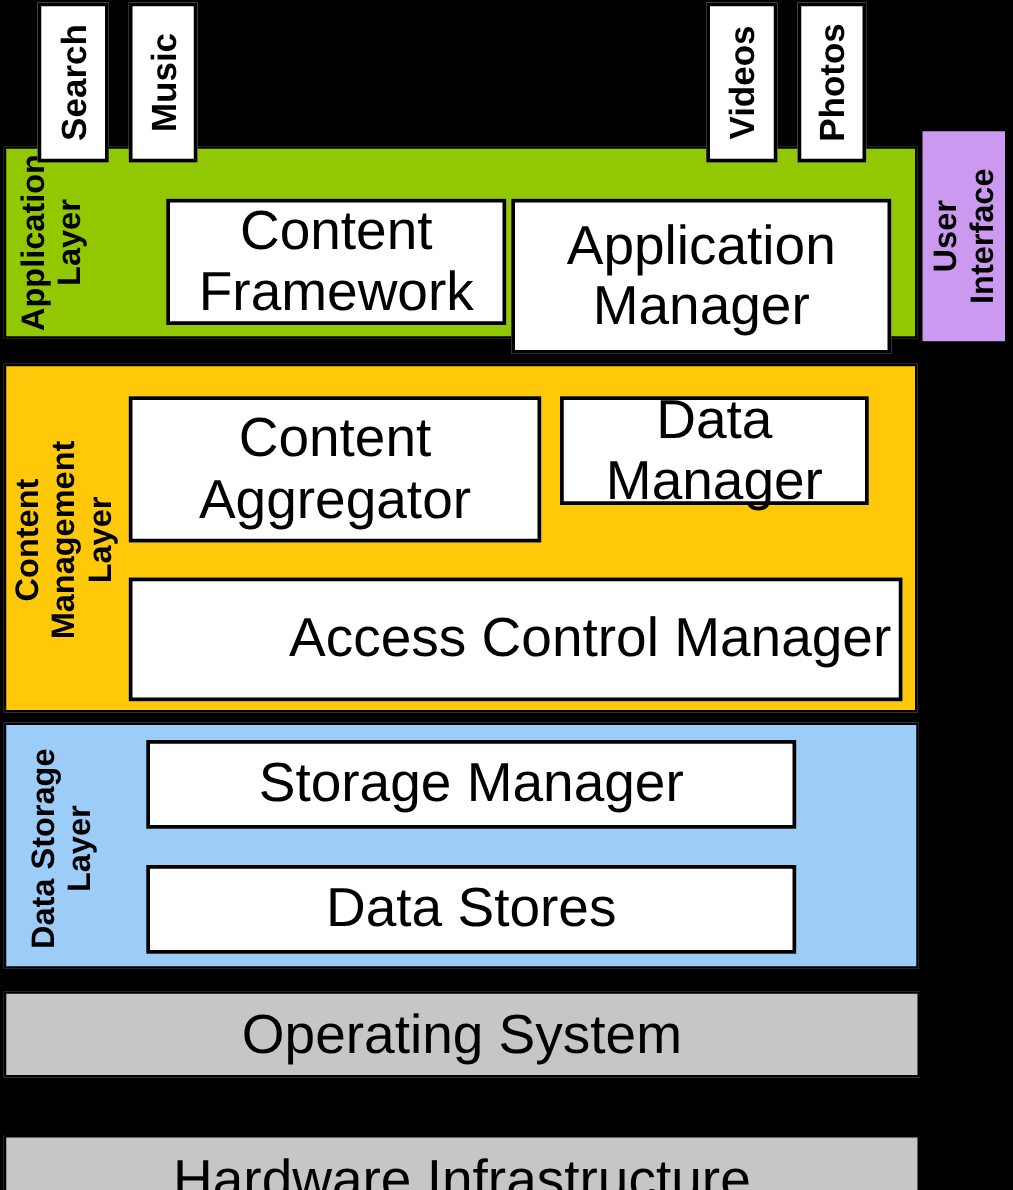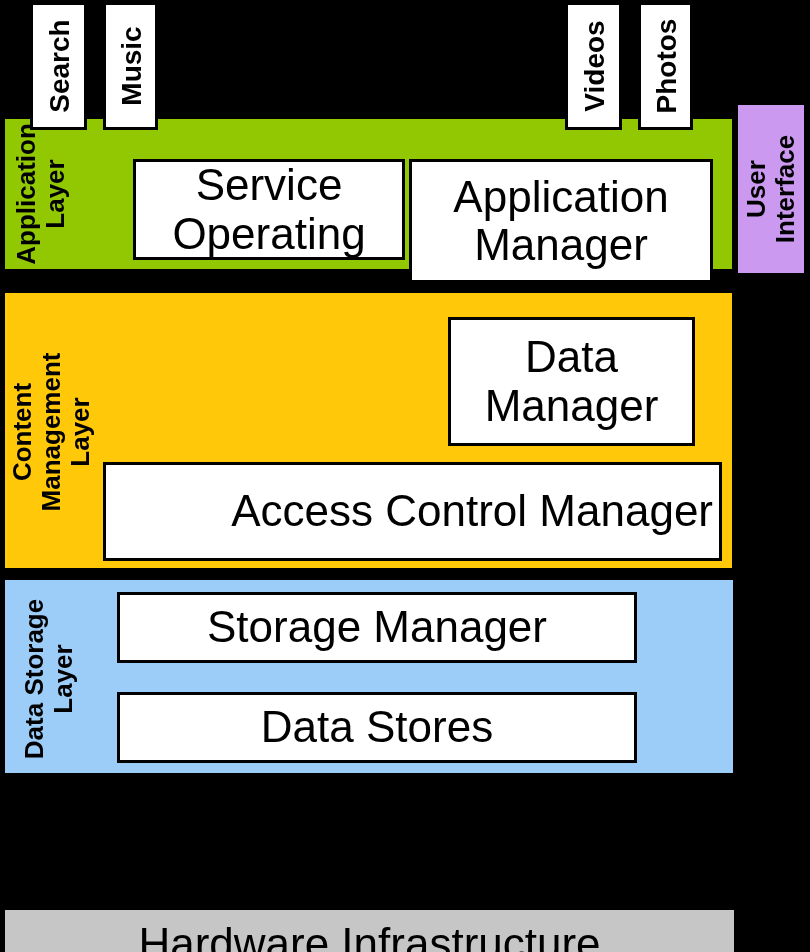--- a/index.html
+++ b/index.html
@@ -104,60 +104,66 @@
 
 <div id="canvas">
 
   <div class="layer layer-app">
     <div class="vlabel" style="left:36px; top:75px;">
       <span>Application</span>
       <span>Layer</span>
     </div>
   </div>
   <div class="cbox" style="left:133px; top:159px; width:272px; height:101px;">
-    <span>Service Operating</span>
+    <span>Content Framework</span>
   </div>
   <div class="cbox" style="left:409px; top:159px; width:304px; height:124px;">
     <span>Application Manager</span>
   </div>
 
   <div class="ui-block">
     <div class="vlabel">
       <span>User</span>
       <span>Interface</span>
     </div>
   </div>
 
   <div class="layer layer-content">
     <div class="vlabel" style="left:46px; top:139px;">
       <span>Content</span>
       <span>Management</span>
       <span>Layer</span>
     </div>
   </div>
-  <div class="cbox" style="left:448px; top:317px; width:247px; height:129px;">
+  <div class="cbox" style="left:103px; top:317px; width:330px; height:117px;">
+    <span>Content Aggregator</span>
+  </div>
+  <div class="cbox" style="left:448px; top:317px; width:247px; height:87px;">
     <span>Data Manager</span>
   </div>
   <div class="cbox" style="left:103px; top:462px; width:619px; height:99px;justify-content:flex-end;">
     <span>Access Control Manager</span>
   </div>
 
   <div class="layer layer-storage">
     <div class="vlabel" style="left:44px; top:99px;">
       <span>Data Storage</span>
       <span>Layer</span>
     </div>
   </div>
   <div class="cbox" style="left:117px; top:692px; width:520px; height:71px;">
     <span>Data Stores</span>
   </div>
   <div class="cbox" style="left:117px; top:592px; width:520px; height:71px;">
     <span>Storage Manager</span>
   </div>
 
+  <div class="base-bar bar-os">
+    <span>Operating System</span>
+  </div>
   <div class="base-bar bar-hw">
     <span>Hardware Infrastructure</span>
   </div>
 
   <div class="tab tab-search">
     <div class="vlabel">Search</div>
   </div>
   <div class="tab tab-music">
     <div class="vlabel">Music</div>
   </div>

